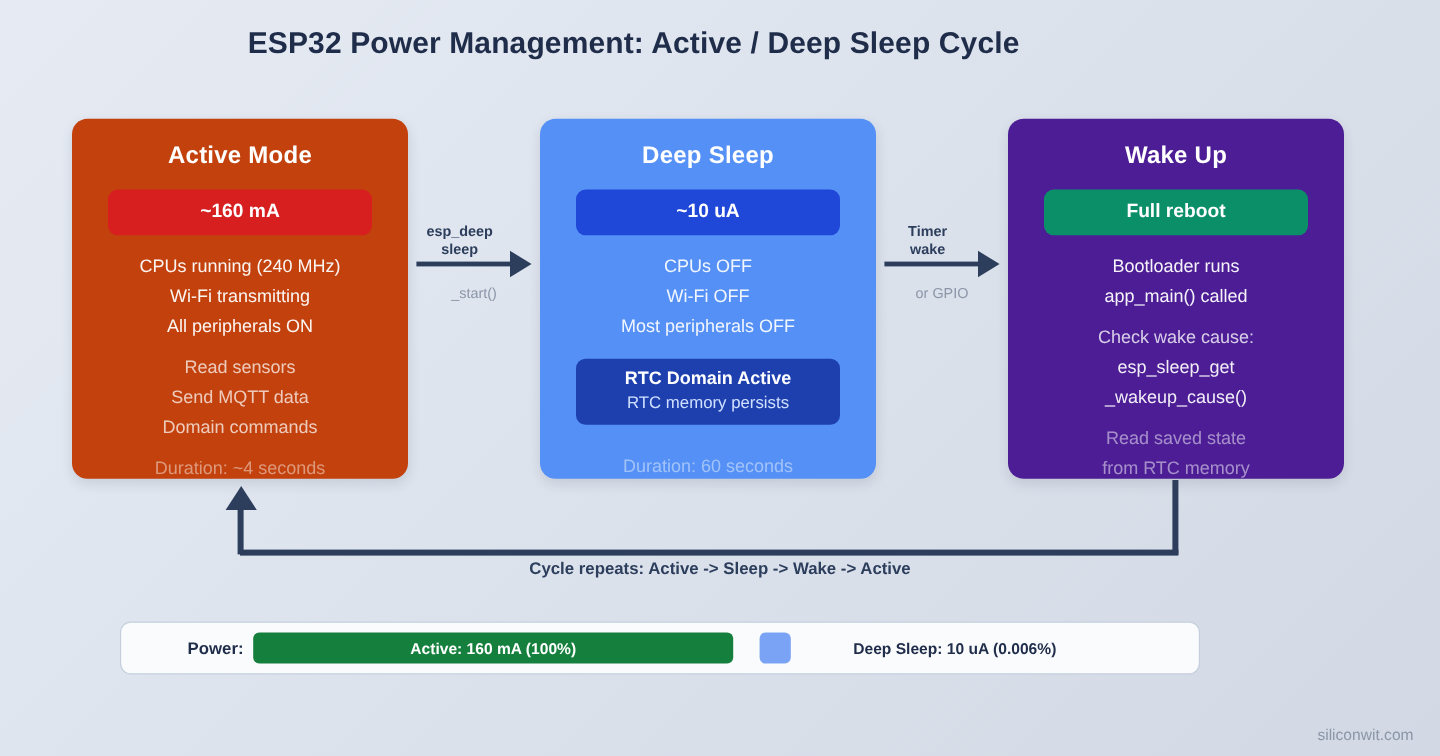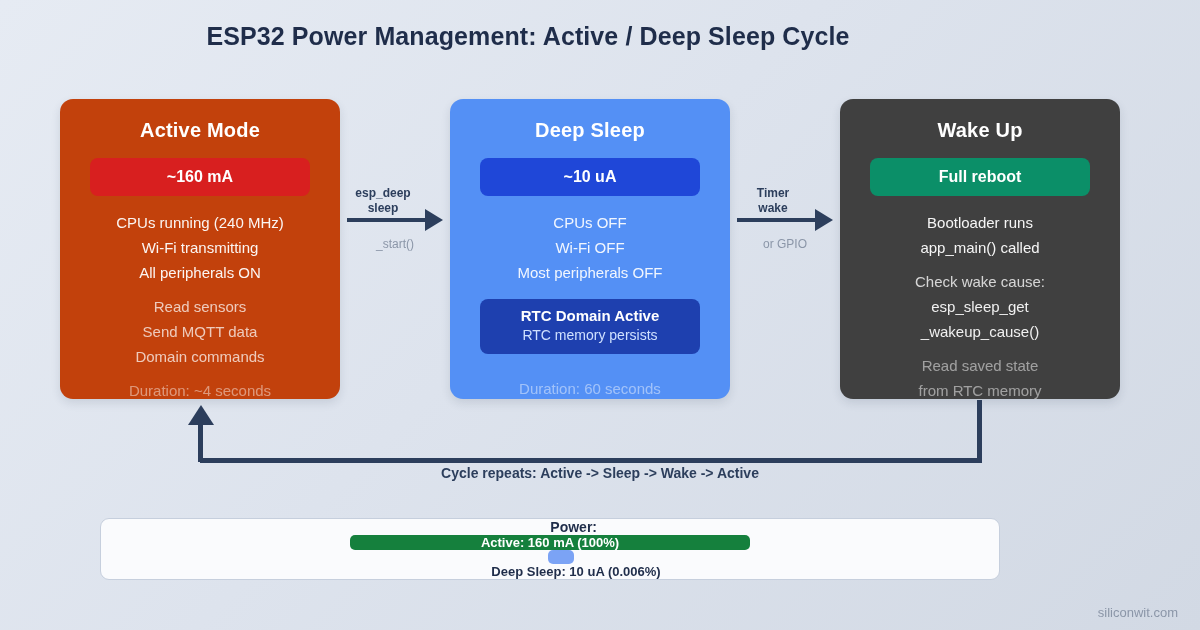--- a/index.html
+++ b/index.html
@@ -19,21 +19,21 @@
   }
 
   
   .card{
     position:absolute; top:99px; width:280px; height:300px;
     border-radius:13px; padding-top:20px;
     box-shadow:0 4px 10px rgba(40,55,80,.13);
   }
   #card-active{ left:60px;  background:#c2410c; }
   #card-sleep { left:450px; background:#5490f5; }
-  #card-wake  { left:840px; background:#404040; }
+  #card-wake  { left:840px; background:#4c1d95; }
 
   .card-title{
     text-align:center; color:#fff; font-size:20px; font-weight:bold;
     margin-bottom:16px; letter-spacing:.2px;
   }
 
   .badge{
     margin:0 30px; height:38px; border-radius:8px;
     display:flex; align-items:center; justify-content:center;
     color:#fff; font-size:16px; font-weight:bold;
@@ -87,23 +87,23 @@
     border-left:13px solid transparent; border-right:13px solid transparent;
     border-bottom:20px solid #2c3e5c;
   }
   .cycle-text{
     position:absolute; left:0; top:465px; width:1200px; text-align:center;
     font-size:14px; font-weight:bold; color:#2c3e5c;
   }
 
   
   .power-panel{
-    position:absolute; left:100px; top:518px; width:900px; height:62px;
+    position:absolute; left:100px; top:518px; width:900px; height:44px;
     background:#fafbfd; border:1px solid #c6cfdd; border-radius:9px;
-    display:flex; align-items:center;flex-direction:column;
+    display:flex; align-items:center;
   }
   .power-label{
     width:110px; text-align:right; padding-right:8px;
     font-size:14px; font-weight:bold; color:#1f2d4a;
   }
   .bar-active{
     width:400px; height:26px; background:#15803d; border-radius:5px;
     display:flex; align-items:center; justify-content:center;
     color:#fff; font-size:13px; font-weight:bold;
   }

